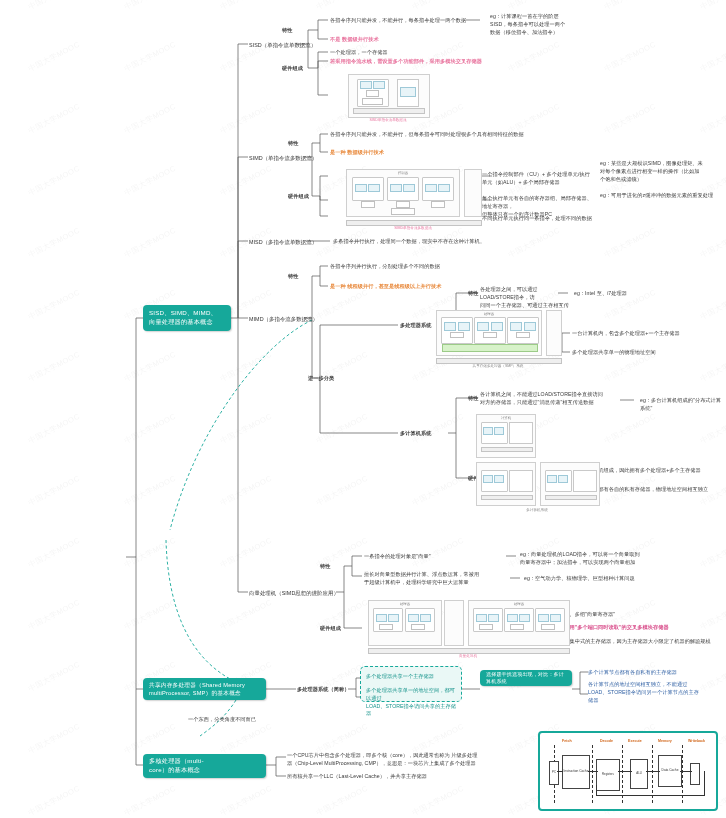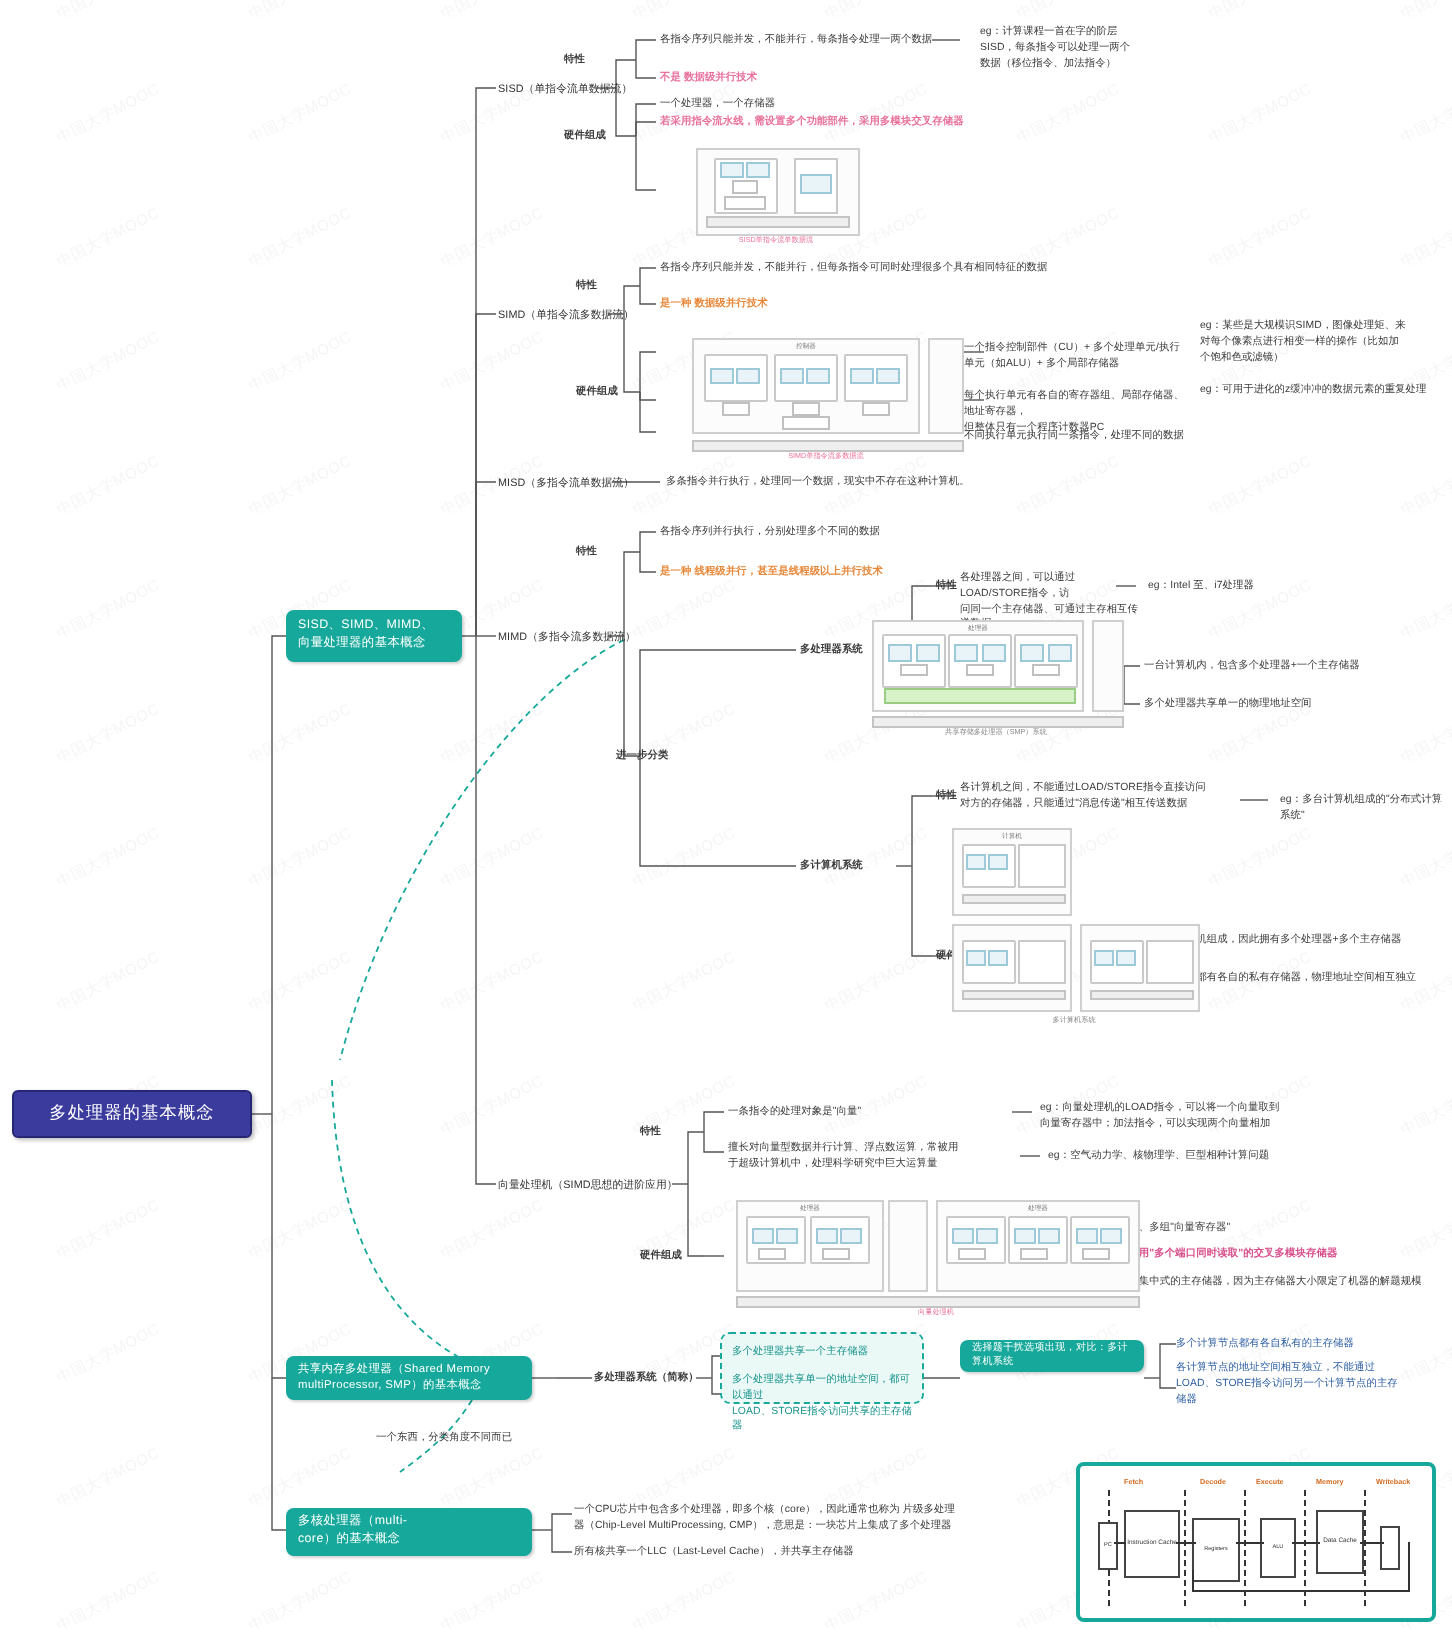--- a/index.html
+++ b/index.html
@@ -287,23 +287,20 @@
       <path d="M276 765 V776 H286"></path>
   </g>
 
   <path d="M166 540 C168 610 190 660 236 682" fill="none" stroke="#16A89A" stroke-width=".9" stroke-dasharray="3,2.4"></path>
   <path d="M236 700 C226 716 214 726 200 736" fill="none" stroke="#16A89A" stroke-width=".9" stroke-dasharray="3,2.4"></path>
   <path d="M312 320 C260 345 196 430 170 530" fill="none" stroke="#16A89A" stroke-width=".9" stroke-dasharray="3,2.4"></path>
 </svg>
 
 <div id="canvas">
 
-  <div class="node root">
-    <span>多处理器的基本概念</span>
-  </div>
 
   <div class="node teal" style="left:143px;top:305px;width:88px;height:26px;">
     <span style="white-space:pre-line;">SISD、SIMD、MIMD、
 向量处理器的基本概念</span>
   </div>
 
   <div class="txt branch" style="left:249px;top:41px;">SISD（单指令流单数据流）</div>
   <div class="txt b" style="left:282px;top:27px;">特性</div>
   <div class="txt" style="left:330px;top:17px;width:140px;">各指令序列只能并发，不能并行，每条指令处理一两个数据</div>
   <div class="txt pink" style="left:330px;top:36px;">不是 数据级并行技术</div>

